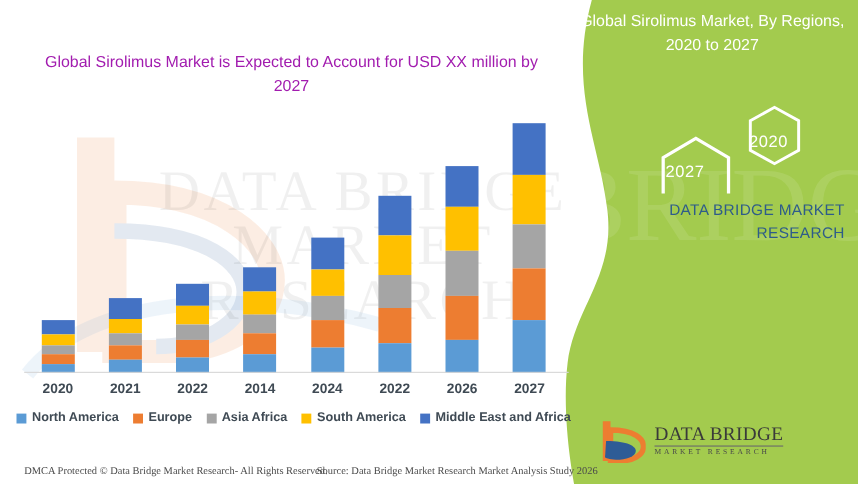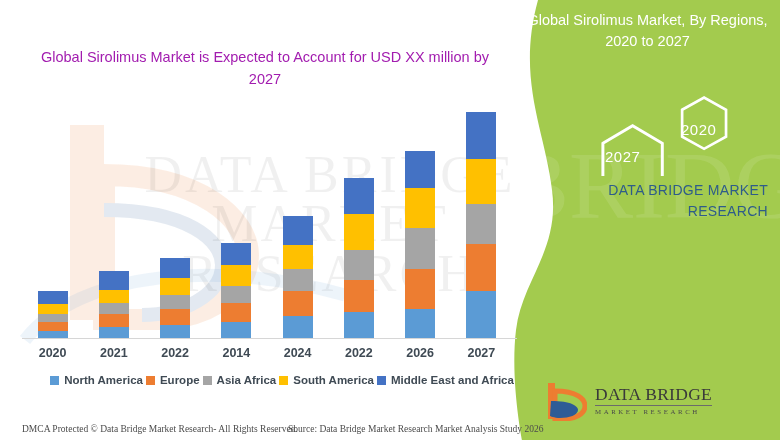--- a/index.html
+++ b/index.html
@@ -143,22 +143,21 @@
   }
 
   
   .legend {
     position: absolute;
     left: 22px; top: 374px;
     width: 490px;
     display: flex;
     justify-content: center;
     align-items: flex-start;
-    gap: 3px;
-    margin-left: 15px;
+    gap: 13px;
   }
   .legend-item {
     display: flex;
     align-items: center;
     gap: 5px;
     font-size: 11.5px;
     font-weight: bold;
     color: #3f4a54;
     white-space: nowrap;
   }

